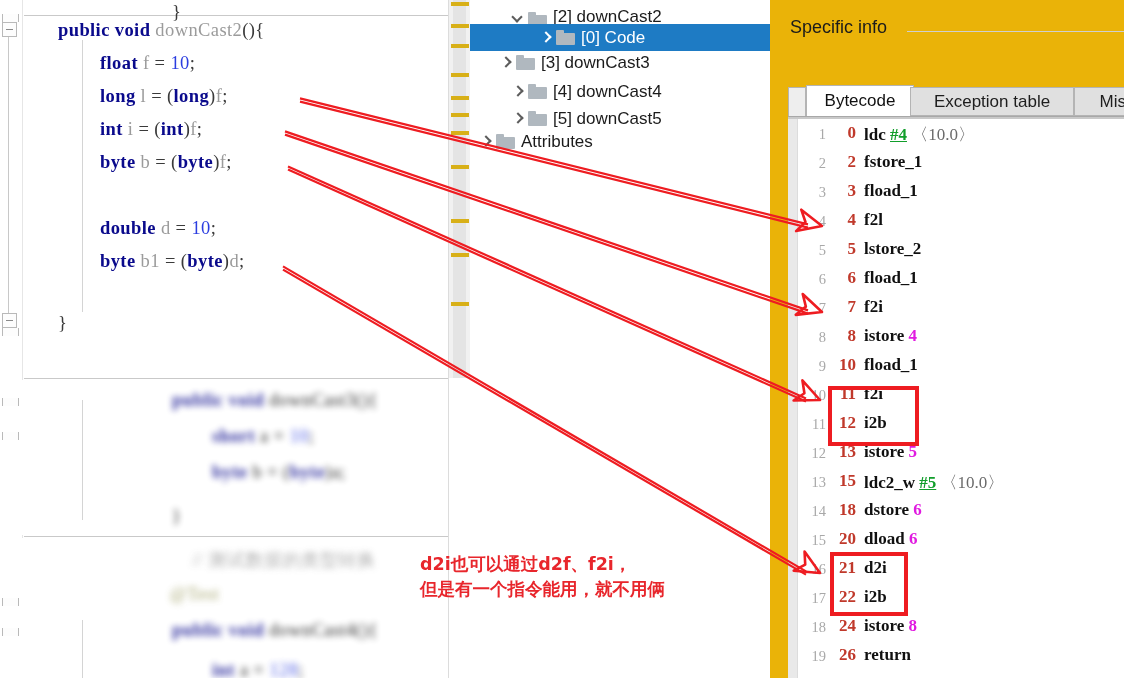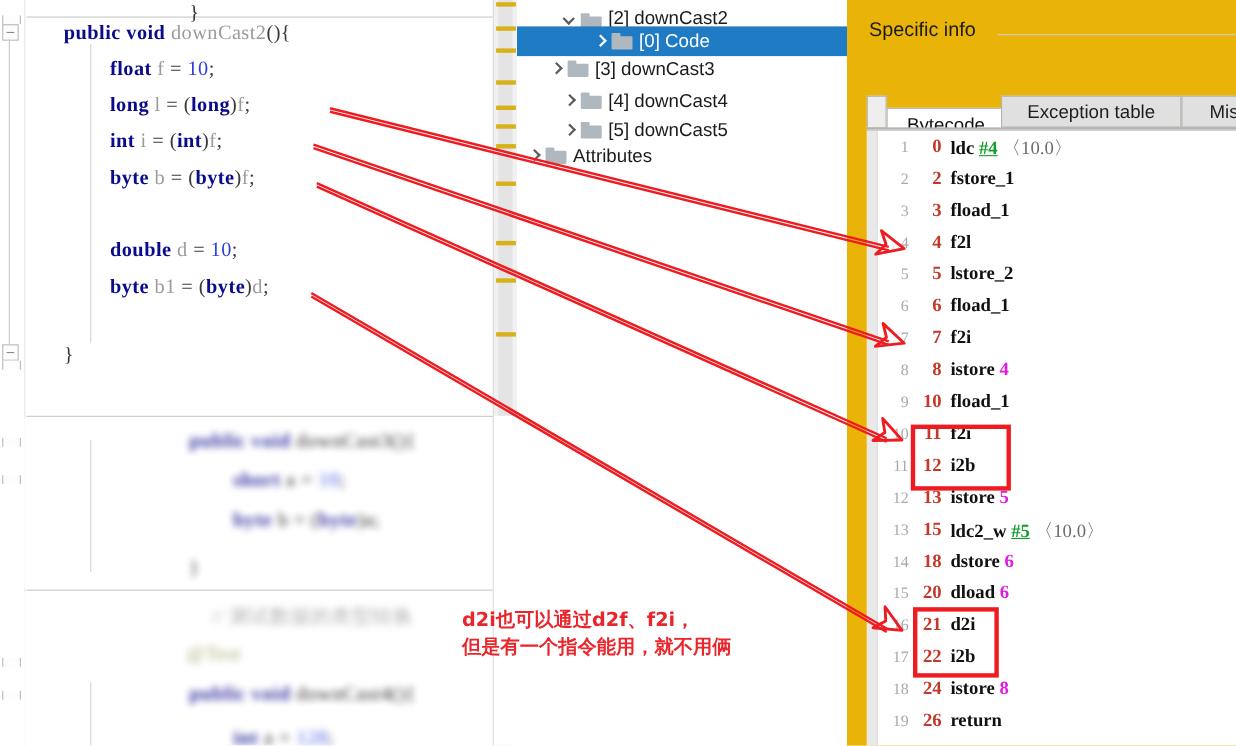--- a/index.html
+++ b/index.html
@@ -305,21 +305,21 @@
     </div>
 </div>
 
 <div id="info-pane">
   <div id="info-title">Specific info</div>
   <div id="info-rule"></div>
 
   <div id="tabstrip">
     <div class="tabpad"></div>
     <div id="tabs-host">
-        <div class="tab active" style="left: 18px; width: 108px; margin-top: 13px;">Bytecode</div>
+        <div class="tab active" style="left: 18px; width: 108px;">Bytecode</div>
         <div class="tab" style="left: 122px; width: 164px;">Exception table</div>
         <div class="tab" style="left: 286px; width: 86px;">Misc</div>
       </div>
   </div>
   <div id="tab-underline"></div>
 
   <div id="bytecode-list">
     <div class="leftbar"></div>
     <div id="bc-rows">
         <div class="bcrow" style="top: 0px;"><span class="bc-ln">1</span><span class="bc-off">0</span><span class="bc-op">ldc <span class="bc-ref">#4</span> <span class="bc-cmt">〈10.0〉</span></span></div>

